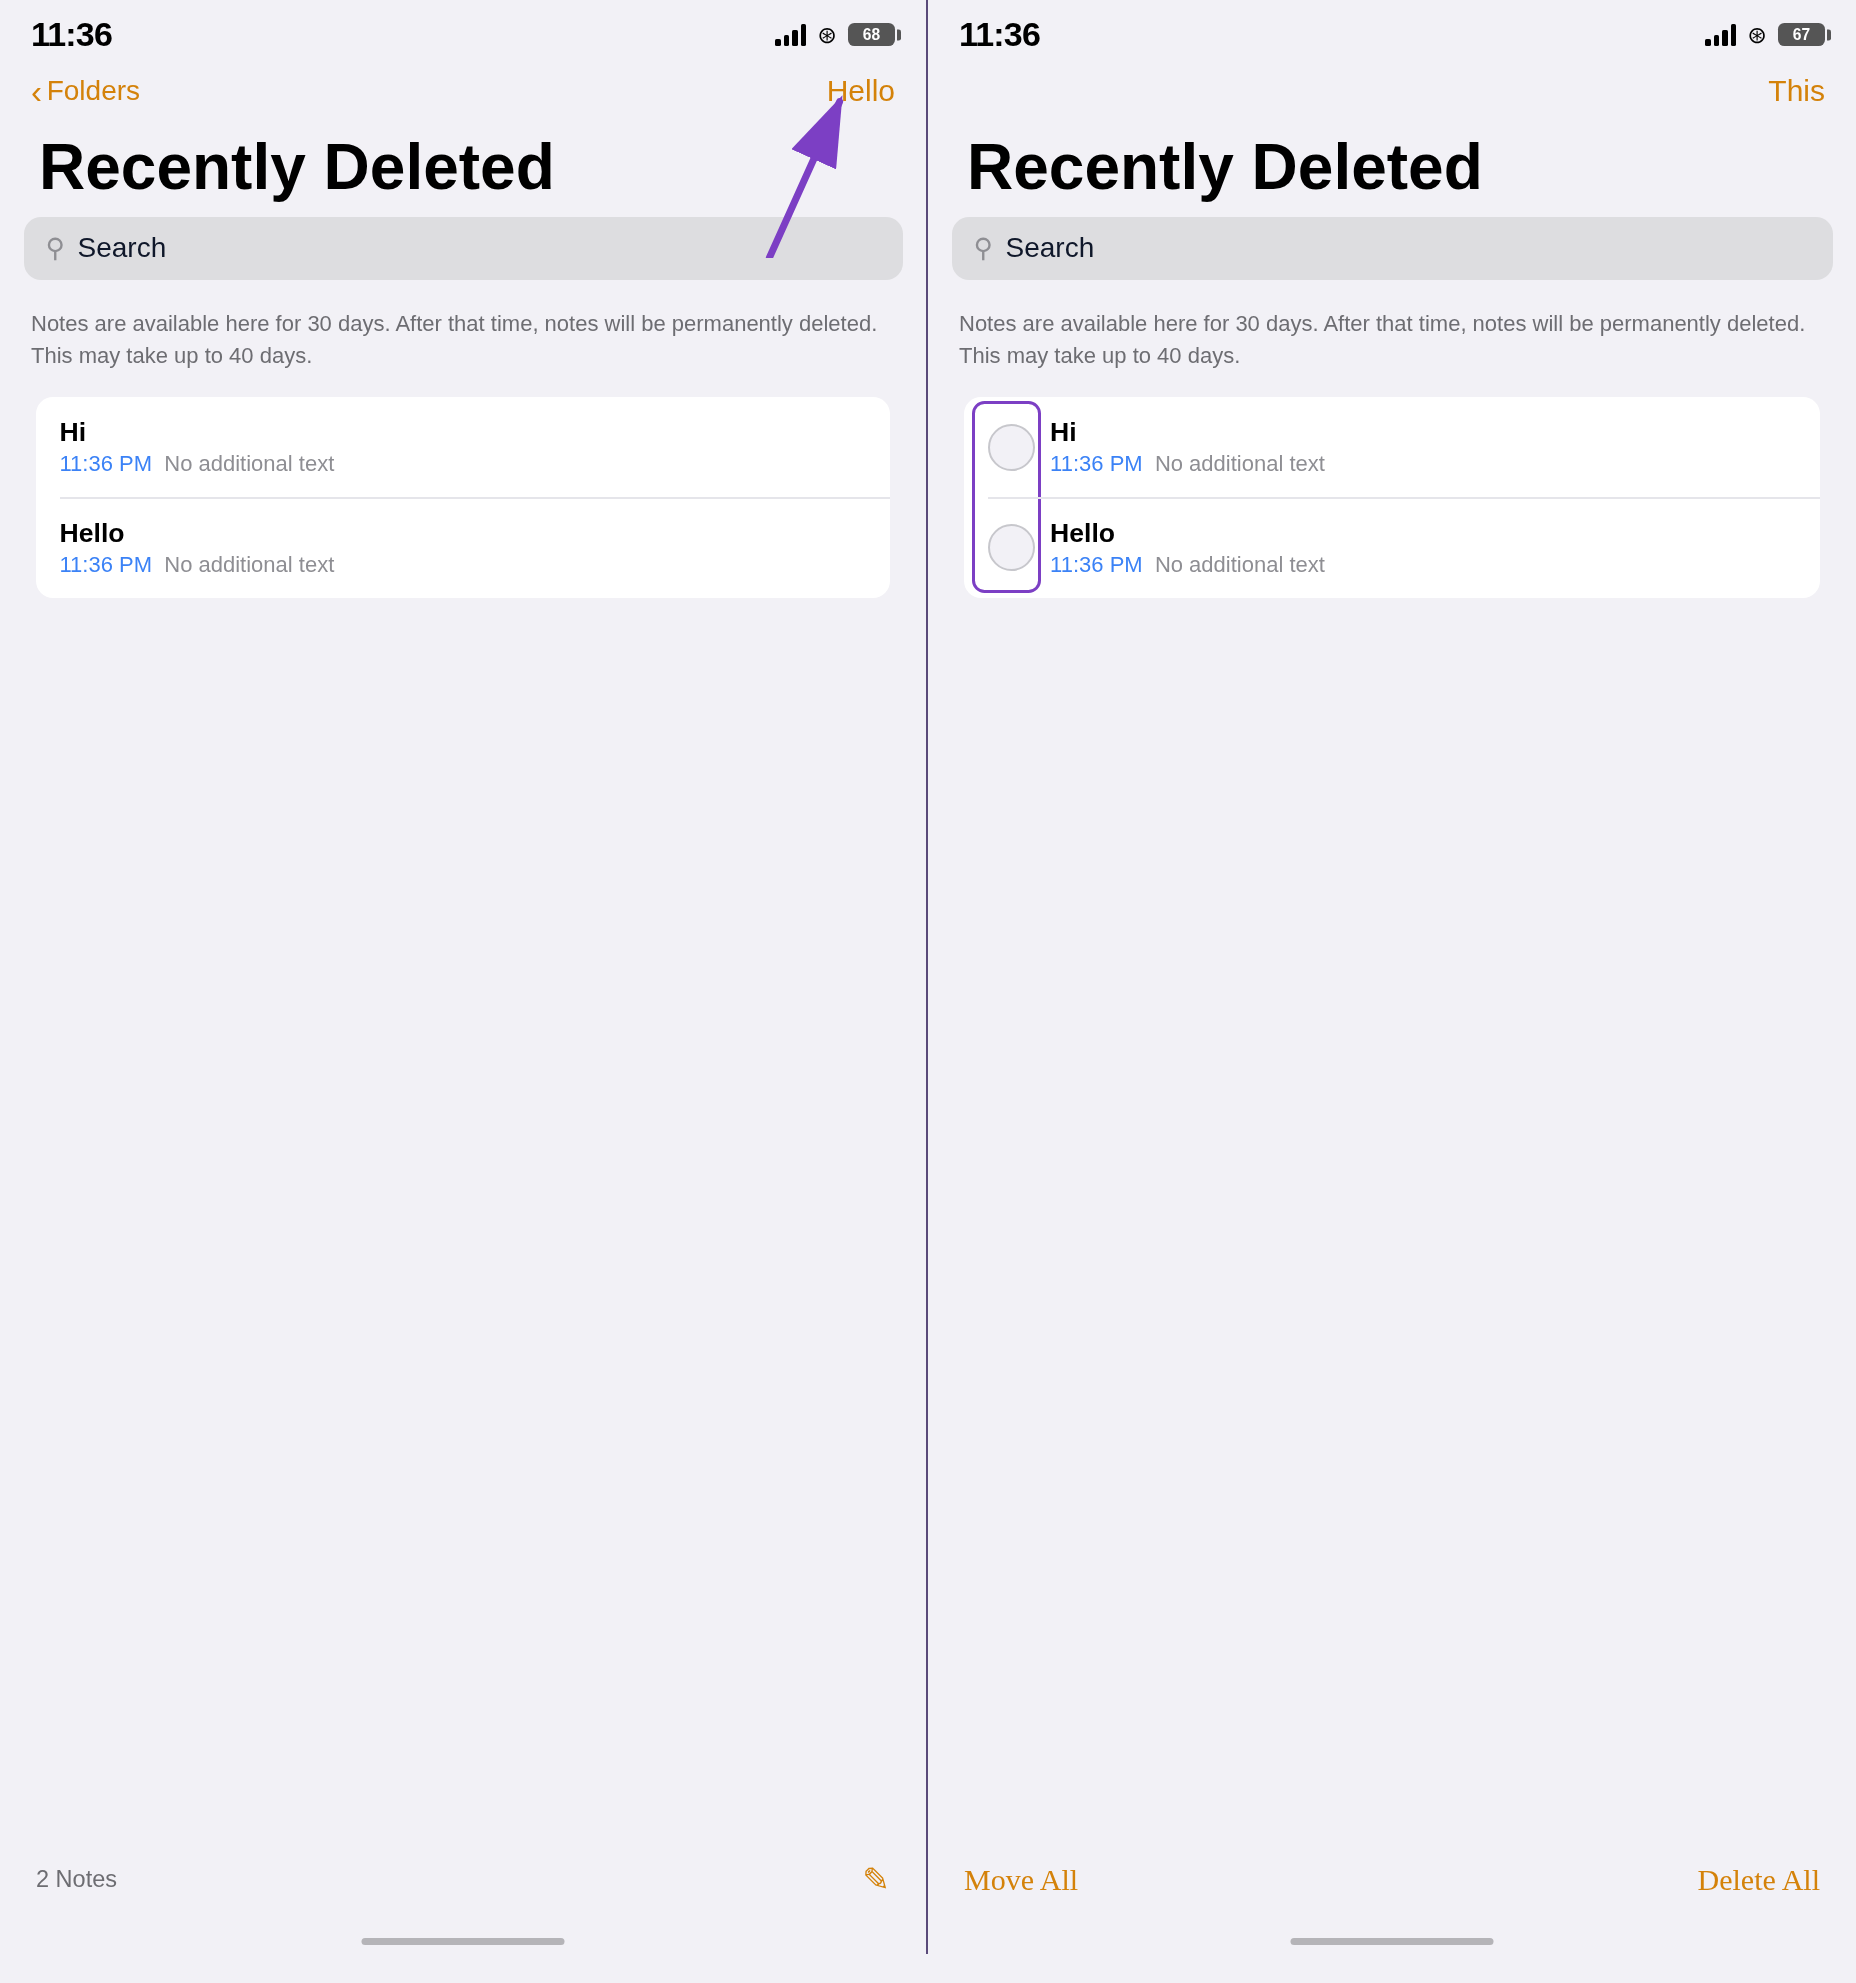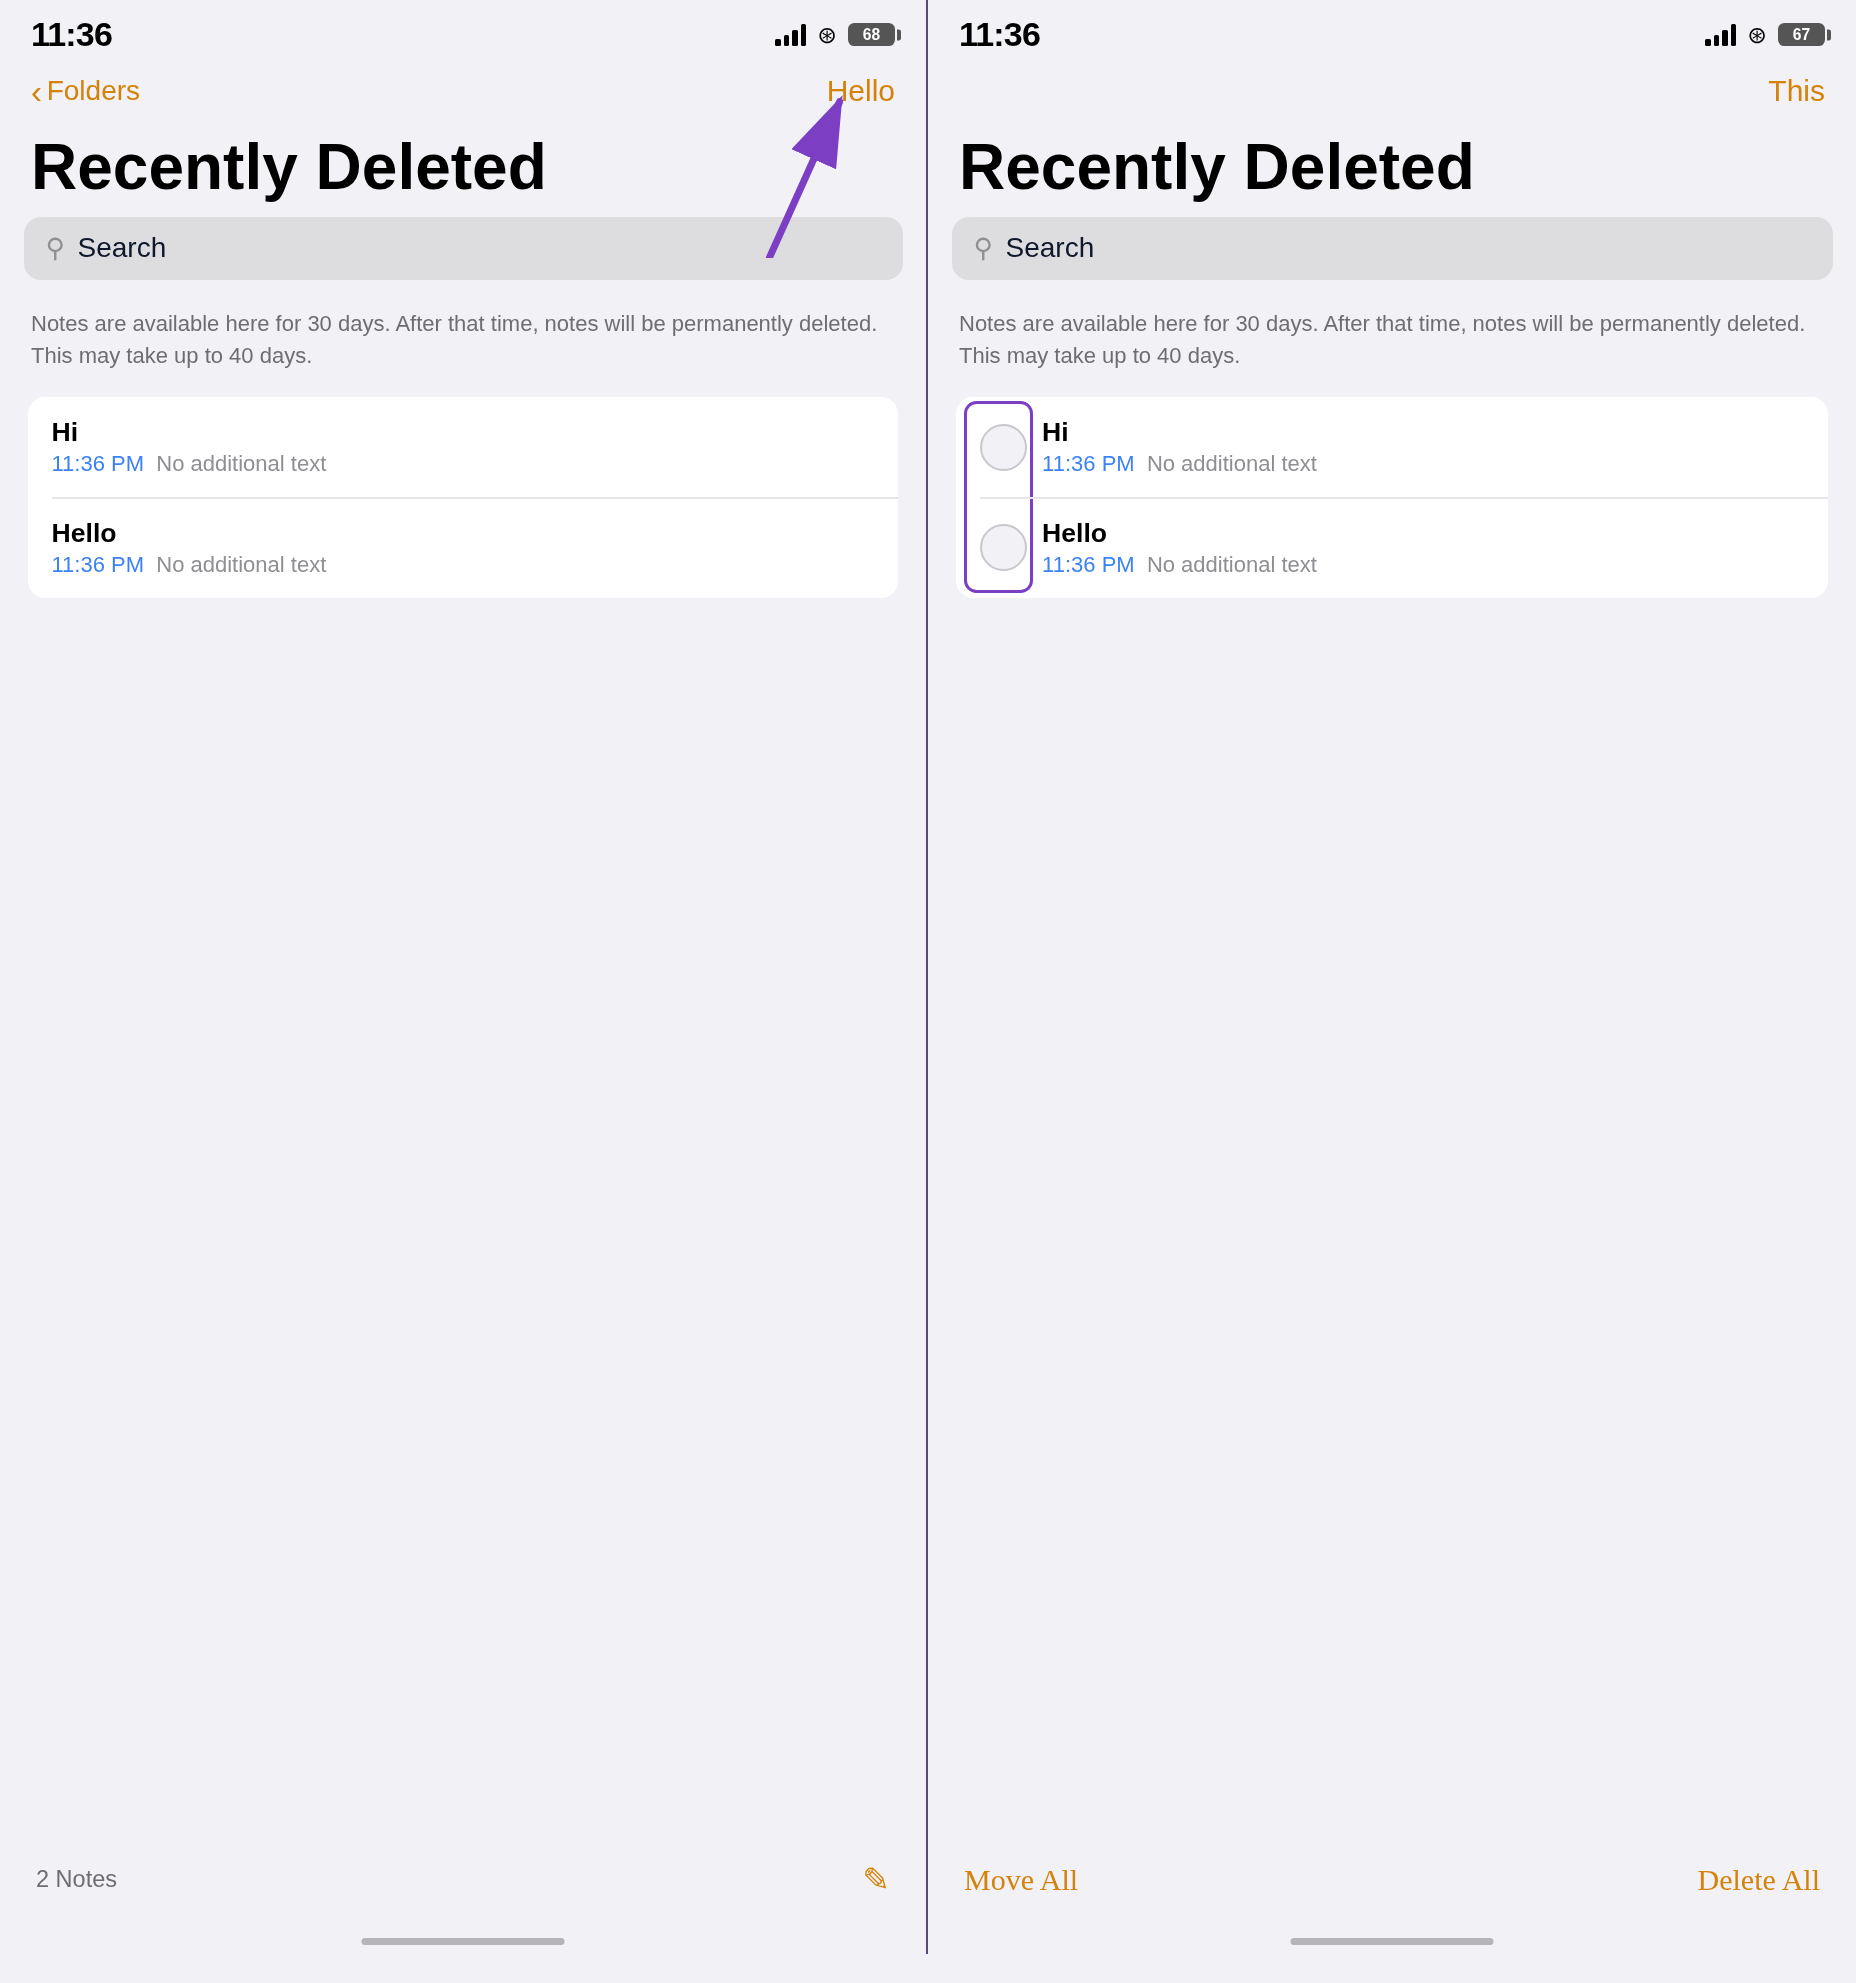--- a/index.html
+++ b/index.html
@@ -109,20 +109,21 @@
       font-weight: 400;
     }
 
     
     .page-title {
       font-size: 64px;
       font-weight: 800;
       color: #000;
       padding: 7.8px 31px 15.6px 31px;
       line-height: 1.05;
+      margin-left: 8px;
     }
 
     
     .search-bar {
       margin: 0 23.5px 22px 23.5px;
       background: #dddde0;
       border-radius: 17px;
       display: flex;
       align-items: center;
       padding: 14px 22px;
@@ -144,21 +145,21 @@
       color: #6d6d72;
       font-size: 22px;
       line-height: 1.45;
       padding: 6.3px 31px 25px 31px;
     }
 
     
     .notes-list {
       background: #fff;
       border-radius: 17px;
-      margin: 0 28px;
+      margin: 0 36px;
       overflow: hidden;
     }
     .note-item {
       padding: 20.3px 23.5px;
       display: flex;
       align-items: center;
       gap: 15.6px;
       position: relative;
     }
     .note-item + .note-item::before {

